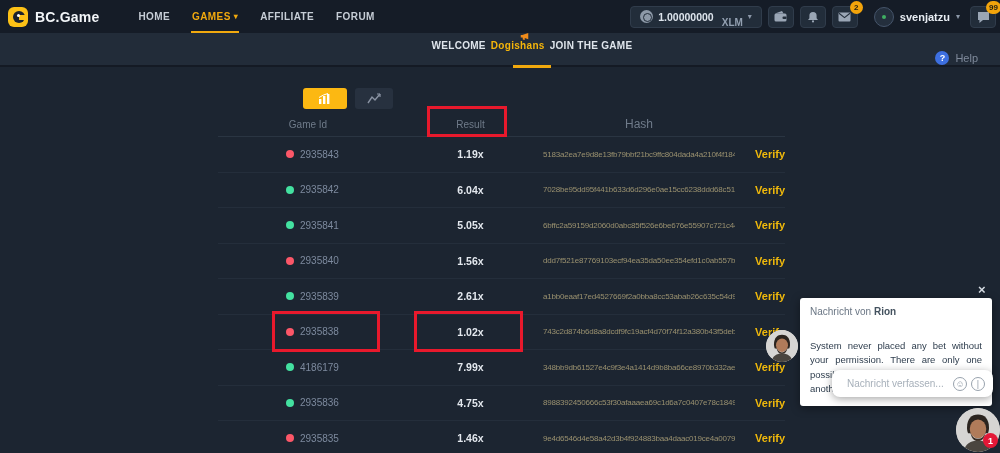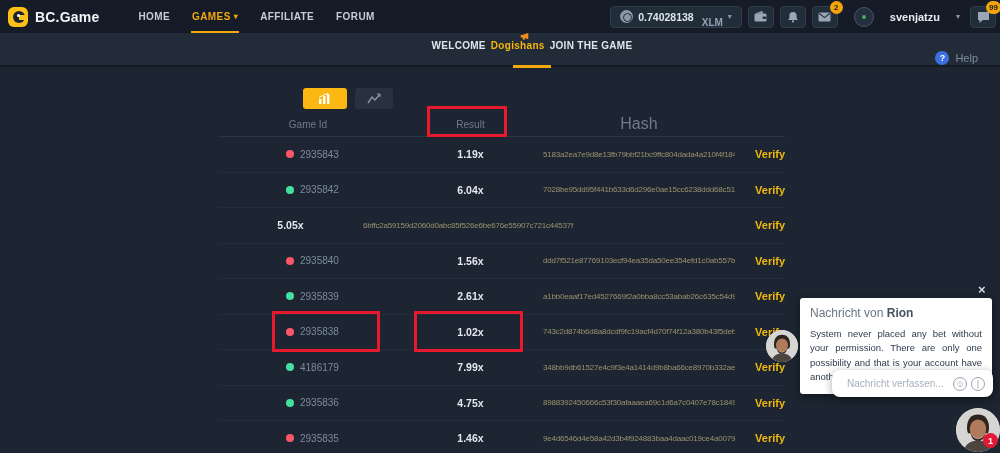--- a/index.html
+++ b/index.html
@@ -21,21 +21,21 @@
   .caret { font-size:8px; color:inherit; }
   .nav-right { margin-left:auto; display:flex; align-items:center; gap:6px; }
   .balance-pill { display:flex; align-items:center; gap:5px; height:22px; padding:0 9px; background:#222d3a; border:1px solid #303c4b; border-radius:4px; cursor:pointer; }
   .coin { width:13px; height:13px; border-radius:50%; background:#8d99a8; position:relative; }
   .coin::after { content:""; position:absolute; left:3px; top:3px; width:7px; height:7px; border-radius:50%; border:1.5px solid #222d3a; }
   .balance-amount { color:#dde4ec; font-size:10.5px; font-weight:bold; }
   .balance-cur { color:#93a0b1; font-size:10px; font-weight:bold; margin-left:3px;margin-top:12px; }
   .icon-btn { position:relative; width:26px; height:22px; background:#222d3a; border:1px solid #303c4b; border-radius:4px; display:flex; align-items:center; justify-content:center; cursor:pointer; }
   .icon-btn svg { display:block; }
   .badge { position:absolute; top:-6px; right:-6px; min-width:13px; height:13px; border-radius:7px; background:#f3a40b; color:#2a2413; font-size:8px; font-weight:bold; display:flex; align-items:center; justify-content:center; padding:0 3px; }
-  .user { display:flex; align-items:center; gap:16px; margin:0 4px 0 10px; cursor:pointer; }
+  .user { display:flex; align-items:center; gap:6px; margin:0 4px 0 10px; cursor:pointer; }
   .user-avatar { width:20px; height:20px; border-radius:50%; background:#242f3d; border:1px solid #45546a; position:relative; }
   .user-avatar::after { content:""; position:absolute; left:7px; top:7px; width:4px; height:4px; border-radius:50%; background:#3fae62; }
   .user-name { color:#e8edf3; font-size:11px; font-weight:bold; }
 
   
   .banner { position:absolute; top:33px; left:0; width:1000px; height:34px; background:#222c39; border-bottom:2px solid #141a24; display:flex; align-items:center; padding:0 14px 0 62px; z-index:9;flex-direction:column; }
   .banner-text { display:flex; align-items:center; gap:5px; margin-left:16px; font-size:10px; font-weight:bold; letter-spacing:.3px; color:#dfe5ec; }
   .banner-name { color:#f5b50a; }
   .help { margin-left:auto; display:flex; align-items:center; gap:6px; cursor:pointer; margin-right:8px; }
   .help-circle { width:14px; height:14px; border-radius:50%; background:#3d6fe0; color:#fff; font-size:9px; font-weight:bold; display:flex; align-items:center; justify-content:center; }
@@ -50,37 +50,37 @@
 
   
   .table { position:absolute; left:218px; top:112px; width:567px; z-index:4; }
   .thead { display:flex; height:25px; align-items:center; border-bottom:1px solid #2a3542; color:#6f7b8a; font-size:10px; }
   .trow { display:flex; height:35.5px; align-items:center; border-bottom:1px solid #242e3b; }
   .c-id { width:180px; display:flex; align-items:center; padding-left:68px; }
   .th-id { width:180px; text-align:center; padding-left:0; display:block; }
   .c-res { width:145px; text-align:center; color:#e3e8ee; font-size:10.5px; font-weight:bold; }
   .th-res { font-weight:normal; color:#6f7b8a; font-size:10px; }
   .c-hash { flex:1; color:#9a916f; font-size:8px; letter-spacing:-0.2px; white-space:nowrap; overflow:hidden; }
-  .th-hash { text-align:center; color:#6f7b8a; font-size:16px; letter-spacing:0; }
+  .th-hash { text-align:center; color:#6f7b8a; font-size:12px; letter-spacing:0; }
   .c-verify { width:50px; text-align:right; color:#f0b90b; font-size:11px; font-weight:bold; cursor:pointer; }
   .dot { width:8px; height:8px; border-radius:50%; margin-right:6px; flex:none; }
   .dot[data-status="red"] { background:#fb5768; }
   .dot[data-status="green"] { background:#43e1a0; }
   .gid { color:#7d8a9e; font-size:10px; }
 
   
   .anno { position:absolute; border:3px solid #e8192c; z-index:40; pointer-events:none; }
   .anno-result-header { left:427px; top:106px; width:80px; height:31px; }
   .anno-gameid { left:272px; top:311px; width:108px; height:41px; }
   .anno-result { left:414px; top:311px; width:109px; height:41px; }
 
   
   .chat-close { position:absolute; left:978px; top:282px; color:#d5dbe2; font-size:13px; font-weight:bold; cursor:pointer; z-index:60; }
   .chat-card { position:absolute; left:800px; top:298px; width:192px; background:#ffffff; border-radius:3px; padding:8px 10px 10px; box-shadow:0 2px 10px rgba(0,0,0,.4); z-index:55; }
-  .chat-from { font-size:12px; color:#6a7684; margin-bottom:7px; }
+  .chat-from { font-size:10px; color:#6a7684; margin-bottom:22px; }
   .chat-from b { color:#44525f; }
   .chat-msg { font-size:9.5px; line-height:1.5; color:#2e3d4d; text-align:justify; }
   .avatar { border-radius:50%; overflow:hidden; background:#d6d5d3; }
   .chat-sender-avatar { position:absolute; left:766px; top:330px; width:32px; height:32px; z-index:58; }
   .chat-input-bar { position:absolute; left:832px; top:370px; width:161px; height:27px; background:#fff; border-radius:8px; box-shadow:0 2px 8px rgba(0,0,0,.35); display:flex; align-items:center; padding:0 8px 0 15px; z-index:55; }
   .chat-input { flex:1; min-width:0; border:none; outline:none; font-size:10px; color:#3a4a5a; font-family:"Liberation Sans",sans-serif; background:transparent; }
   .chat-input::placeholder { color:#a7b0ba; }
   .round-ico { width:14px; height:14px; border-radius:50%; border:1px solid #98a2ad; color:#98a2ad; font-size:9px; line-height:12px; text-align:center; margin-left:4px; cursor:pointer; flex:none; }
   .chat-bottom-avatar { position:absolute; left:956px; top:408px; width:44px; height:44px; z-index:58; cursor:pointer; }
   .chat-unread { position:absolute; left:983px; top:433px; width:15px; height:15px; border-radius:50%; background:#e31837; color:#fff; font-size:9px; font-weight:bold; display:flex; align-items:center; justify-content:center; z-index:59; }
@@ -110,21 +110,21 @@
       <div class="nav-item">
           <span>AFFILIATE</span>
         </div>
       <div class="nav-item">
           <span>FORUM</span>
         </div>
     </div>
     <div class="nav-right">
       <div class="balance-pill">
         <span class="coin"></span>
-        <span class="balance-amount">0.74028138</span>
+        <span class="balance-amount">1.00000000</span>
         <span class="balance-cur">XLM</span>
         <span class="caret" style="color:#8b97a8">▾</span>
       </div>
       <div class="icon-btn">
         <svg width="13" height="11" viewBox="0 0 13 11">
             <path d="M1 2.5 8 0l1.5 2.5z" fill="#9aa6b5"></path>
             <rect x="0.5" y="2.5" width="12" height="8" rx="1.5" fill="#9aa6b5"></rect>
             <rect x="8.5" y="5.5" width="4" height="2.5" rx="1" fill="#222d3a"></rect>
           </svg>
       </div>
@@ -208,20 +208,24 @@
     <div class="trow">
       <div class="c-id">
           <span class="dot" data-status="green"></span>
           <span class="gid">2935842</span>
         </div>
       <div class="c-res">6.04x</div>
       <div class="c-hash">7028be95dd95f441b633d6d296e0ae15cc6238ddd68c5178439</div>
       <div class="c-verify">Verify</div>
     </div>
     <div class="trow">
+      <div class="c-id">
+          <span class="dot" data-status="green"></span>
+          <span class="gid">2935841</span>
+        </div>
       <div class="c-res">5.05x</div>
       <div class="c-hash">6bffc2a59159d2060d0abc85f526e6be676e55907c721c44537f</div>
       <div class="c-verify">Verify</div>
     </div>
     <div class="trow">
       <div class="c-id">
           <span class="dot" data-status="red"></span>
           <span class="gid">2935840</span>
         </div>
       <div class="c-res">1.56x</div>

